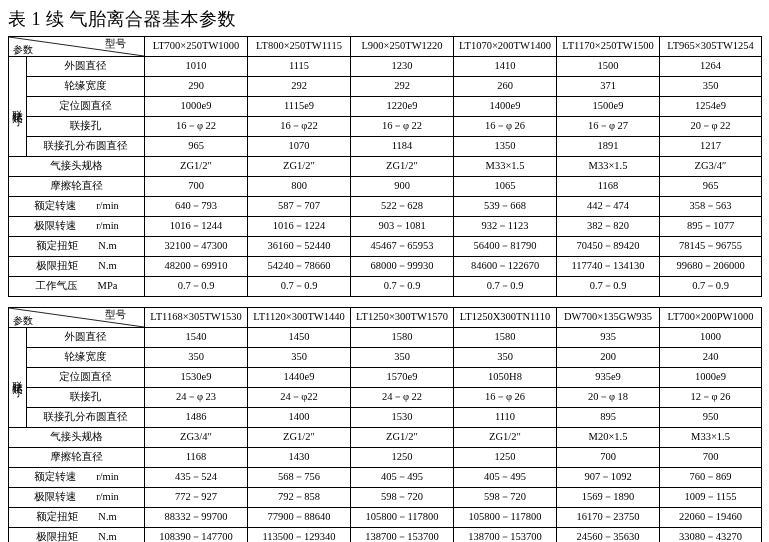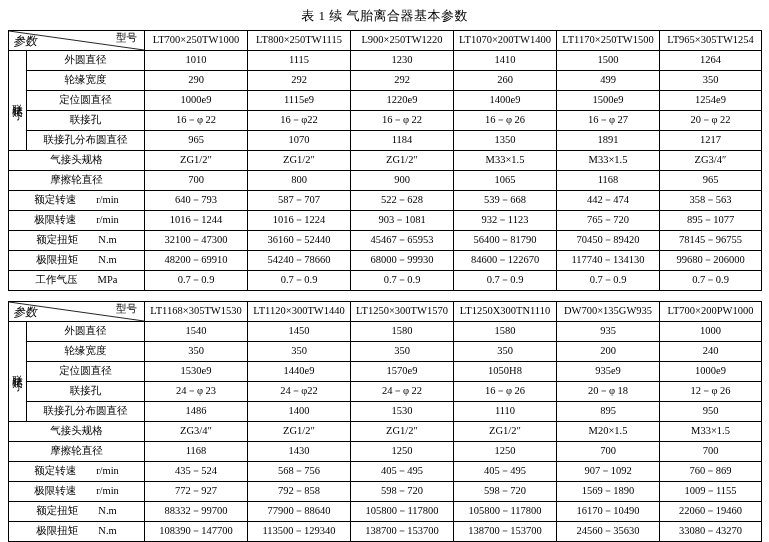--- a/index.html
+++ b/index.html
@@ -15,22 +15,22 @@
     overflow: hidden;
   }
   .page {
     position: relative;
     width: 769px;
     height: 542px;
     box-sizing: border-box;
     padding: 4px 8px 0 8px;
   }
   .caption {
-    text-align: center;
-    font-size: 13px;
+    text-align: left;
+    font-size: 18px;
     letter-spacing: 0.5px;
     margin: 3px 0 5px 0;
     font-family: "Liberation Serif", "DejaVu Serif", serif;
   }
   table.spec {
     border-collapse: collapse;
     width: 753px;
     table-layout: fixed;
     margin: 0 auto;
   }
@@ -57,26 +57,25 @@
     height: 100%;
   }
   .hdr-diag line {
     stroke: #000;
     stroke-width: 1;
   }
   .hdr-param {
     position: absolute;
     left: 4px;
     bottom: 1px;
-    font-size: 12px;
-    font-style: italic;
+    font-size: 10px;
   }
   .hdr-model {
     position: absolute;
-    right: 7px;
+    right: 18px;
     top: 1px;
     font-size: 10.5px;
   }
   .vert-label {
     width: 18px;
     font-size: 10.5px;
     letter-spacing: 1px;
   }
   .vert-inner {
     writing-mode: vertical-rl;
@@ -147,21 +146,21 @@
         <td>1410</td>
         <td>1500</td>
         <td>1264</td>
       </tr>
       <tr>
         <td class="rowlabel">轮缘宽度</td>
         <td>290</td>
         <td>292</td>
         <td>292</td>
         <td>260</td>
-        <td>499</td>
+        <td>371</td>
         <td>350</td>
       </tr>
       <tr>
         <td class="rowlabel">定位圆直径</td>
         <td>1000e9</td>
         <td>1115e9</td>
         <td>1220e9</td>
         <td>1400e9</td>
         <td>1500e9</td>
         <td>1254e9</td>
@@ -215,21 +214,21 @@
         <td>358－563</td>
       </tr>
       <tr>
         <td colspan="2" class="rowlabel withunit">
           <span>极限转速</span><span class="unit">r/min</span>
         </td>
         <td>1016－1244</td>
         <td>1016－1224</td>
         <td>903－1081</td>
         <td>932－1123</td>
-        <td>765－720</td>
+        <td>382－820</td>
         <td>895－1077</td>
       </tr>
       <tr>
         <td colspan="2" class="rowlabel withunit">
           <span>额定扭矩</span><span class="unit">N.m</span>
         </td>
         <td>32100－47300</td>
         <td>36160－52440</td>
         <td>45467－65953</td>
         <td>56400－81790</td>
@@ -381,21 +380,21 @@
         <td>1009－1155</td>
       </tr>
       <tr>
         <td colspan="2" class="rowlabel withunit">
           <span>额定扭矩</span><span class="unit">N.m</span>
         </td>
         <td>88332－99700</td>
         <td>77900－88640</td>
         <td>105800－117800</td>
         <td>105800－117800</td>
-        <td>16170－10490</td>
+        <td>16170－23750</td>
         <td>22060－19460</td>
       </tr>
       <tr>
         <td colspan="2" class="rowlabel withunit">
           <span>极限扭矩</span><span class="unit">N.m</span>
         </td>
         <td>108390－147700</td>
         <td>113500－129340</td>
         <td>138700－153700</td>
         <td>138700－153700</td>

